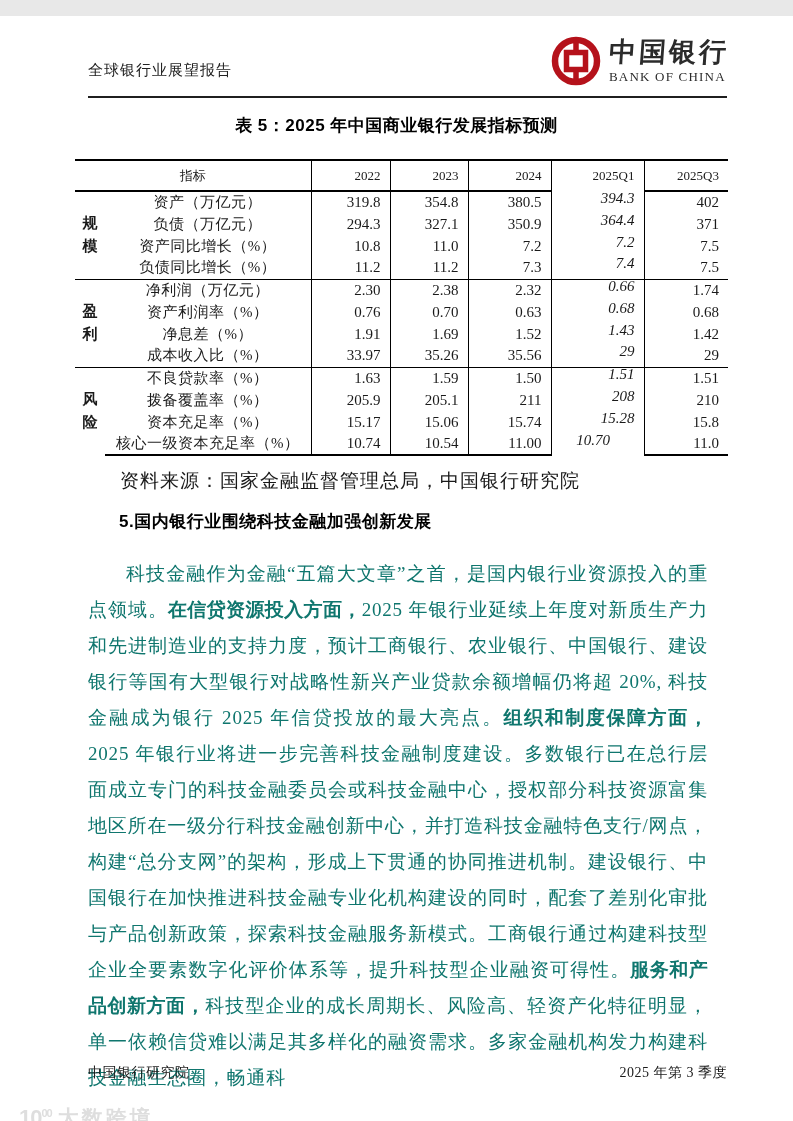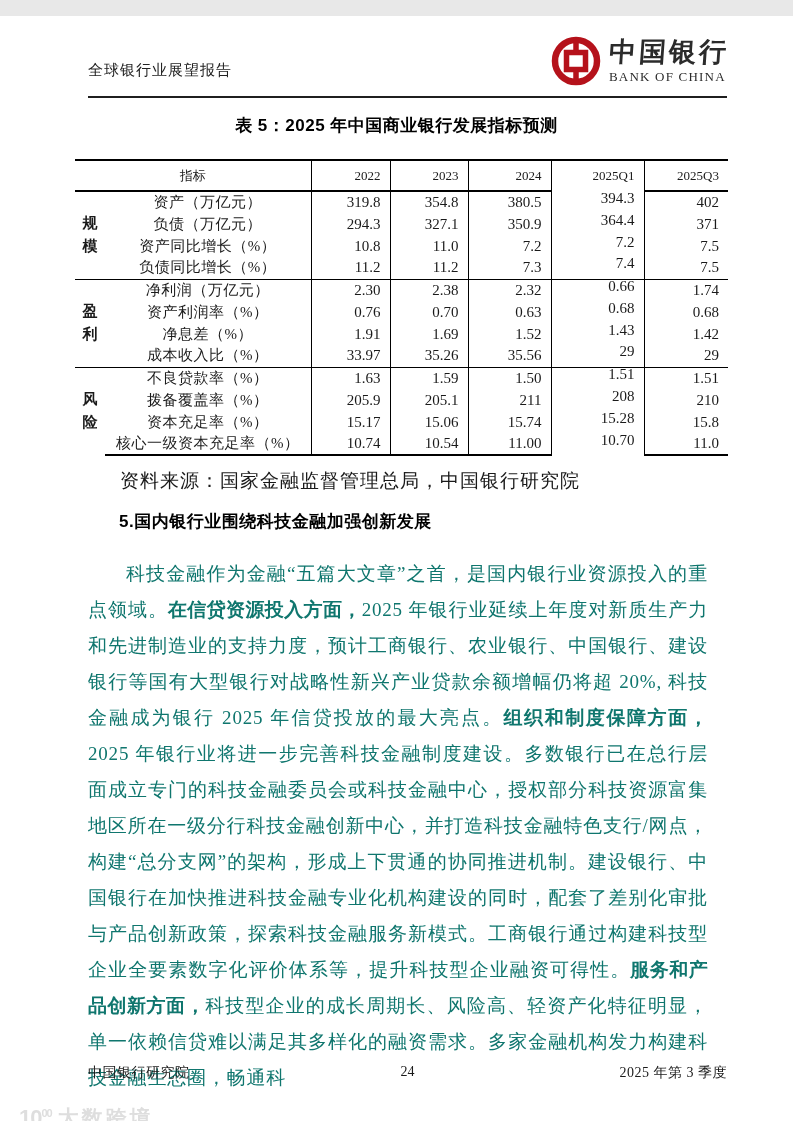--- a/index.html
+++ b/index.html
@@ -77,22 +77,22 @@
     font-family: "Liberation Sans", "DejaVu Sans", sans-serif;
     font-weight: normal;
     font-size: 13px;
     text-align: center;
   }
   table.forecast thead th.q1 { border-bottom: none; }
   table.forecast tbody td { height: 22px; font-size: 15px; }
   table.forecast .num { border-left: 1px solid #000; text-align: right; padding-right: 9px; font-family: "Liberation Serif", "DejaVu Serif", serif; }
   table.forecast tr.group-start td { border-top: 1px solid #000; }
   table.forecast tr.last-row td { border-bottom: 2px solid #000; }
-  table.forecast tr.last-row td.q1 { border-bottom: none; }
-  table.forecast td.q1 .cellv { position: relative; top: -4px; }
+  table.forecast tr.last-row td.q1 { border-bottom: none; text-align: center; }
+  table.forecast td.q1 .cellv { position: relative; top: -4px; font-style: italic; }
   .group-label {
     font-weight: bold;
     text-align: center;
     white-space: pre-line;
     line-height: 23px;
     font-size: 15px;
     vertical-align: middle;
   }
   .ind-name { text-align: center; padding-left: 8px; letter-spacing: 0.5px; }
 
@@ -307,21 +307,20 @@
     </table>
   </div>
 
   <div class="source-note">资料来源：国家金融监督管理总局，中国银行研究院</div>
 
   <div class="section-heading">5.国内银行业围绕科技金融加强创新发展</div>
   <div class="body-paragraph"><span class="seg">科技金融作为金融“五篇大文章”之首，是国内银行业资源投入的重点领域。</span><span class="seg bold">在信贷资源投入方面，</span><span class="seg">2025 年银行业延续上年度对新质生产力和先进制造业的支持力度，预计工商银行、农业银行、中国银行、建设银行等国有大型银行对战略性新兴产业贷款余额增幅仍将超 20%, 科技金融成为银行 2025 年信贷投放的最大亮点。</span><span class="seg bold">组织和制度保障方面，</span><span class="seg">2025 年银行业将进一步完善科技金融制度建设。多数银行已在总行层面成立专门的科技金融委员会或科技金融中心，授权部分科技资源富集地区所在一级分行科技金融创新中心，并打造科技金融特色支行/网点，构建“总分支网”的架构，形成上下贯通的协同推进机制。建设银行、中国银行在加快推进科技金融专业化机构建设的同时，配套了差别化审批与产品创新政策，探索科技金融服务新模式。工商银行通过构建科技型企业全要素数字化评价体系等，提升科技型企业融资可得性。</span><span class="seg bold">服务和产品创新方面，</span><span class="seg">科技型企业的成长周期长、风险高、轻资产化特征明显，单一依赖信贷难以满足其多样化的融资需求。多家金融机构发力构建科技金融生态圈，畅通科</span></div>
 
   <div class="footer">
     <span class="f-left">中国银行研究院</span>
-    <span class="f-center">24</span>
     <span class="f-right">2025 年第 3 季度</span>
   </div>
 
   <div class="watermark">
     <span class="wm-icon"><span>10</span><sup>00</sup></span>
     <span class="wm-text">大数跨境</span>
   </div>
 
 </div>
 

